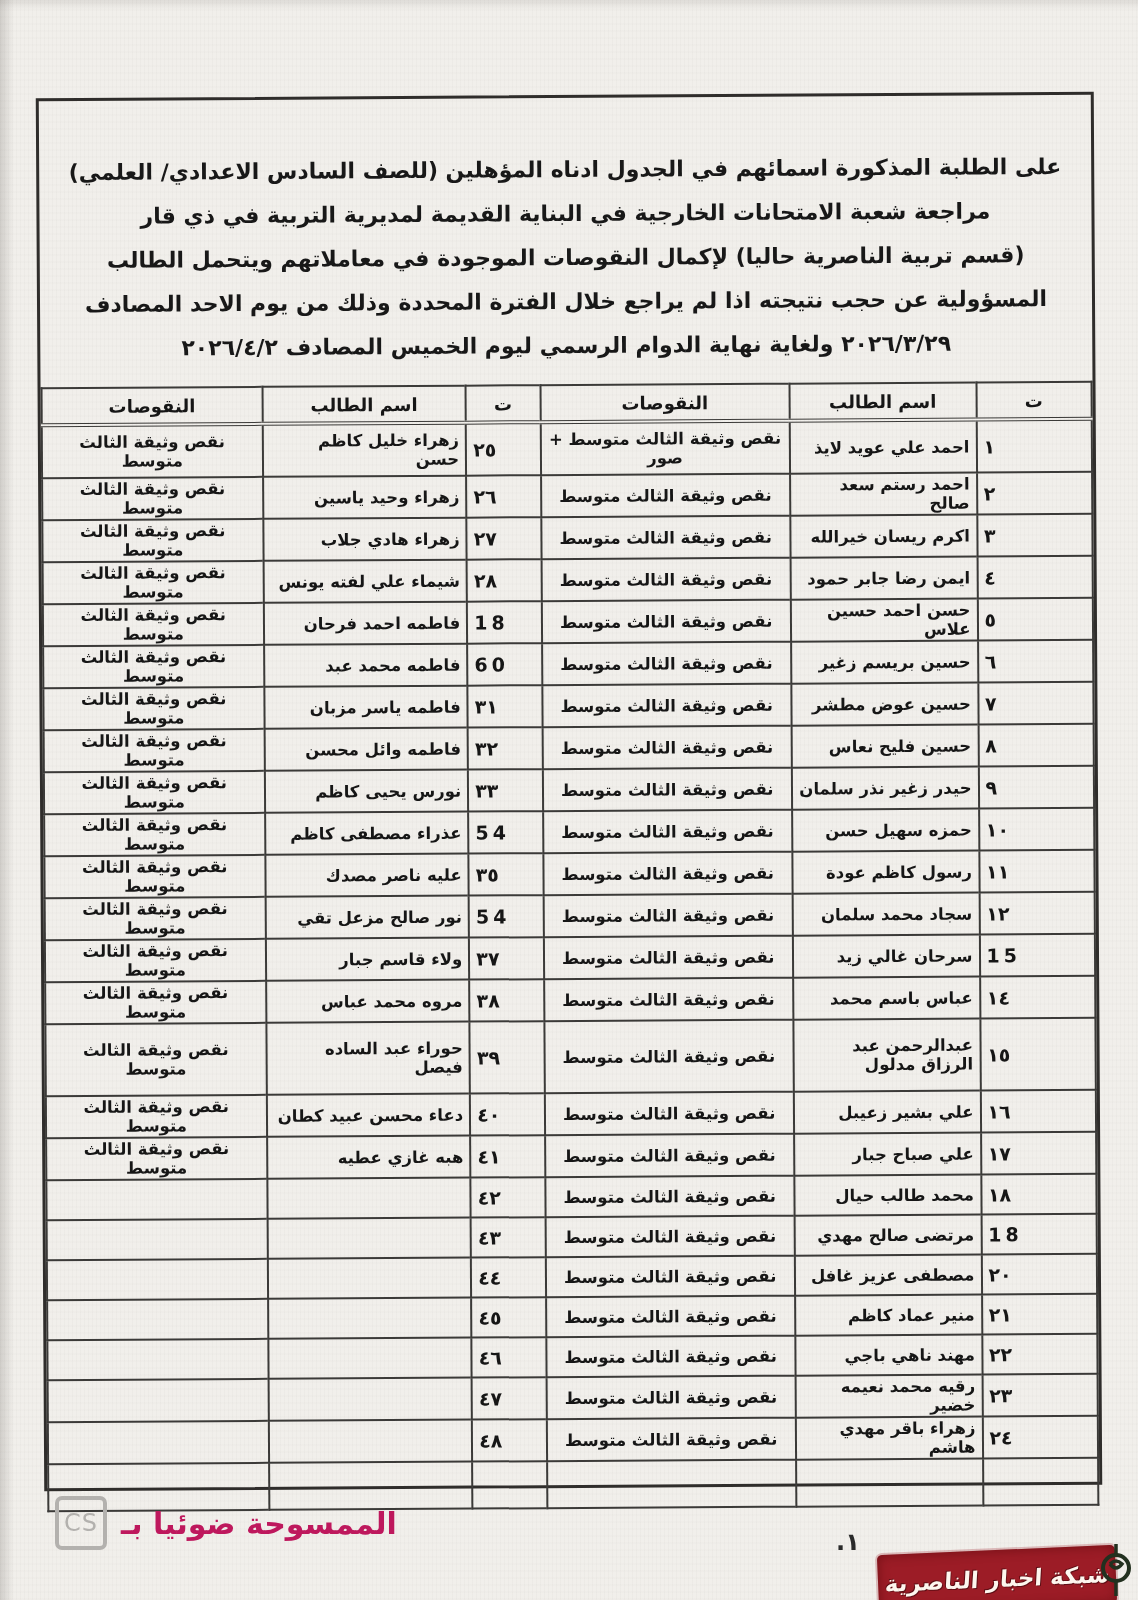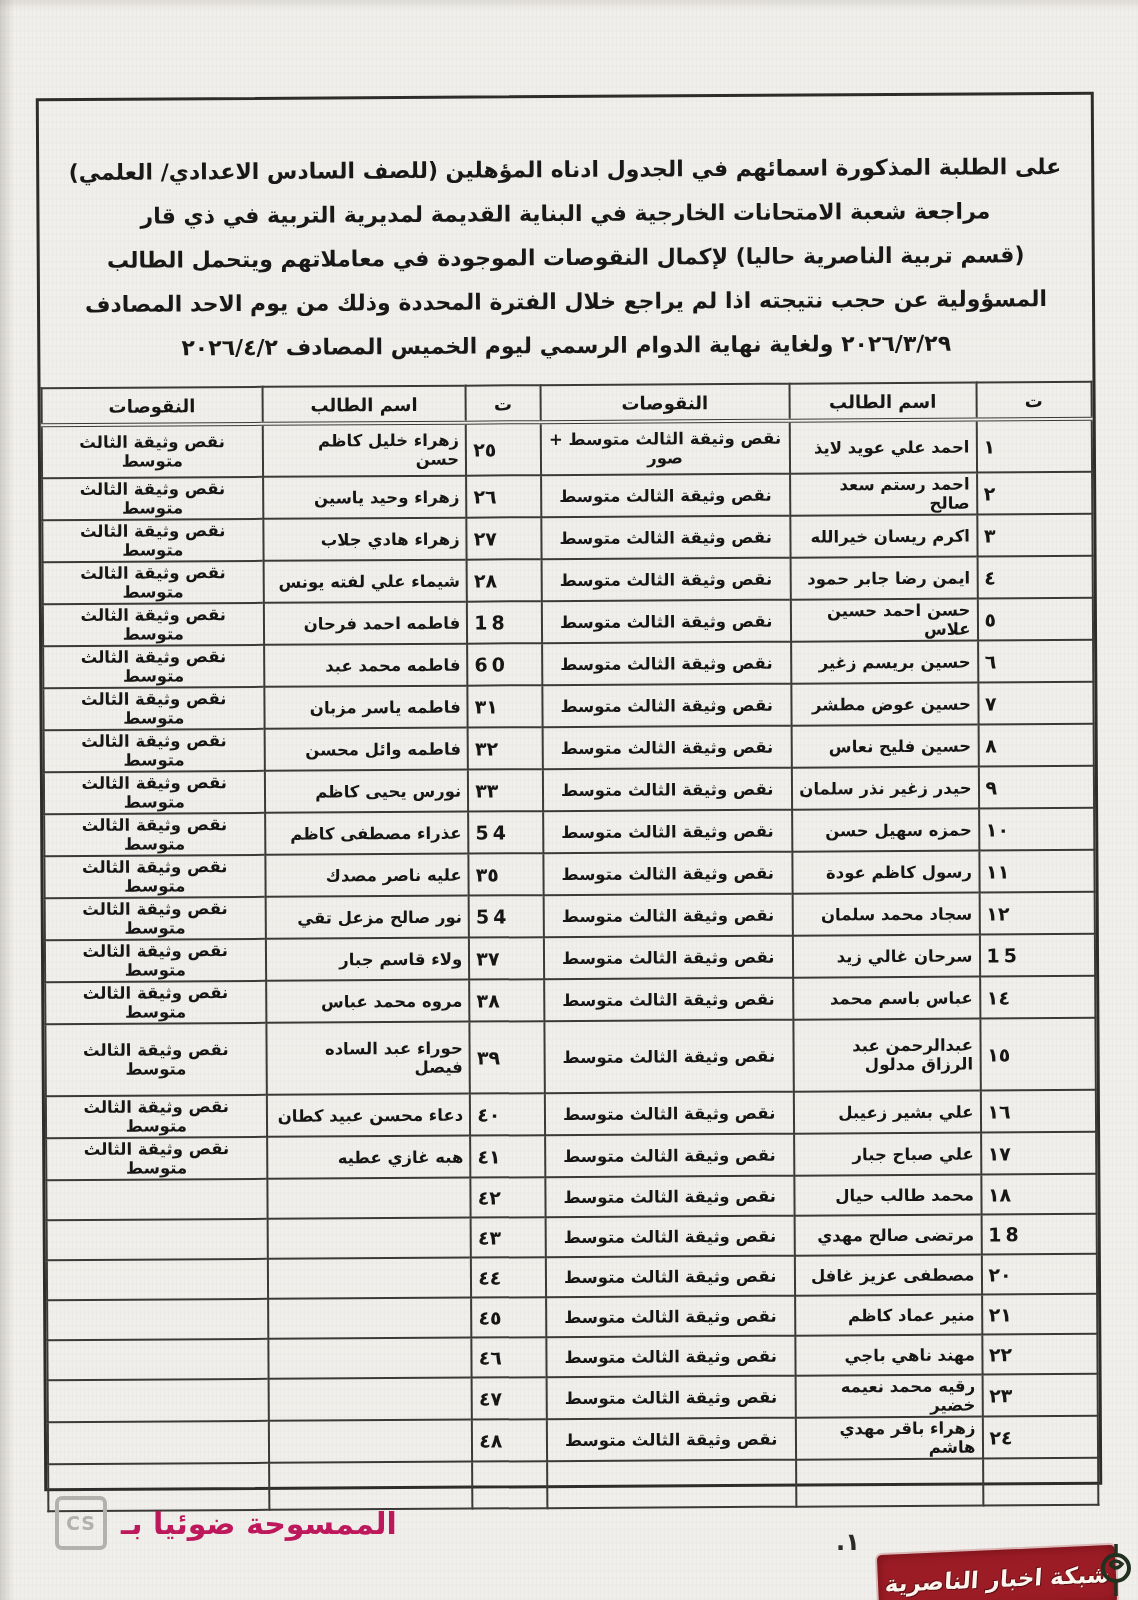--- a/index.html
+++ b/index.html
@@ -36,21 +36,21 @@
   td.c-name{text-align:right;font-size:16.5px;padding-right:16px;}
   td.c-def{text-align:center;font-size:16.5px;}
   tr.h33 td{height:31px;}
   tr.h38 td{height:36px;}
   tr.h45 td{height:43px;}
   tr.h50 td{height:48px;}
   tr.h70 td{height:68px;}
 
   .footer-band{position:absolute;left:55px;top:1496px;display:flex;align-items:center;gap:14px;}
   .cs-box{width:44px;height:46px;border:4px solid #b3b1ae;border-radius:7px;
-    color:#b3b1ae;font-size:19px;font-weight:bold;display:flex;align-items:center;justify-content:center;
+    color:#b3b1ae;font-size:24px;font-weight:normal;display:flex;align-items:center;justify-content:center;
     letter-spacing:1px;}
   .cs-name{color:#a9a7a3;font-size:35px;letter-spacing:0.5px;}
   .cs-arabic{color:#be185d;font-size:30px;font-weight:bold;direction:rtl;}
 
   .page-mark{position:absolute;left:836px;top:1528px;font-size:24px;font-weight:bold;color:#2a2a2a;
     direction:ltr;letter-spacing:2px;}
 
   .stamp{position:absolute;left:878px;top:1550px;width:238px;height:58px;
     background:#9c1c26;border-radius:5px;transform:rotate(-2.5deg);
     display:flex;align-items:center;justify-content:center;

